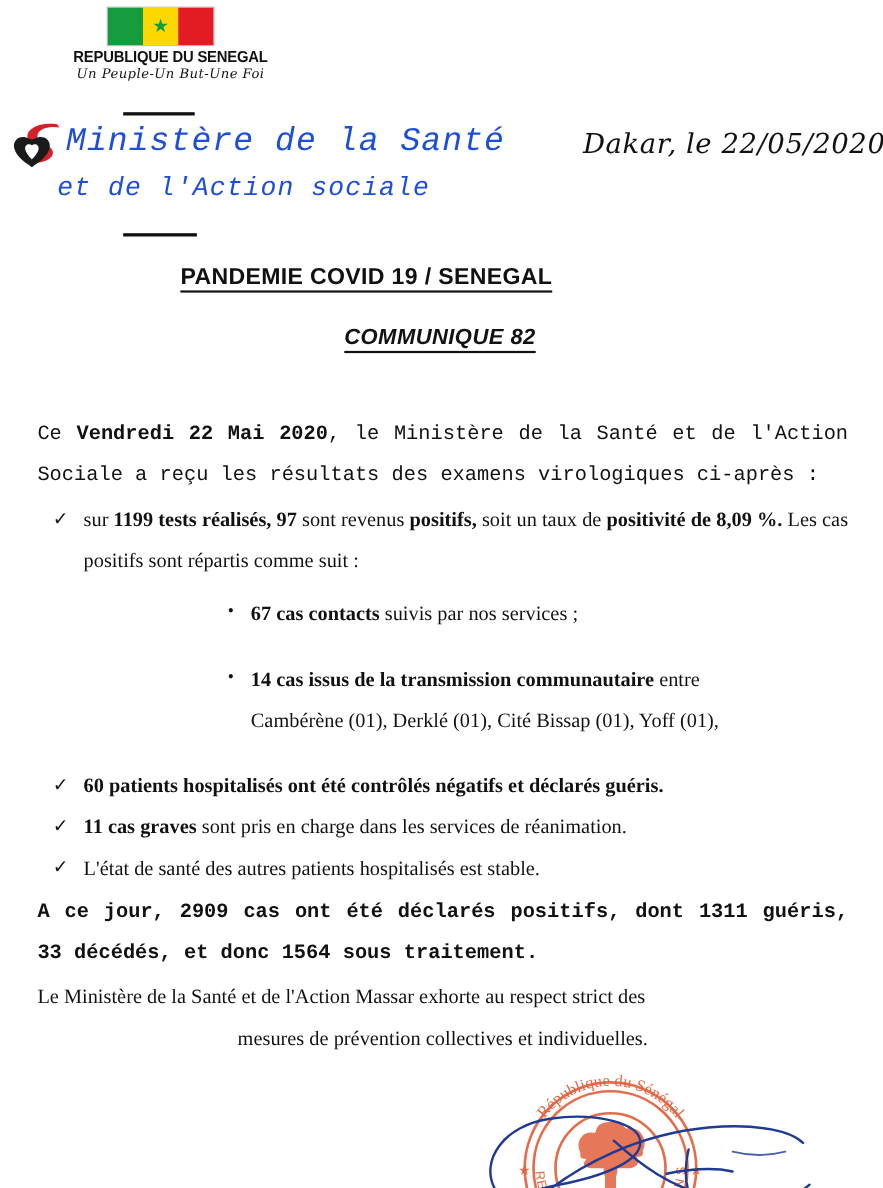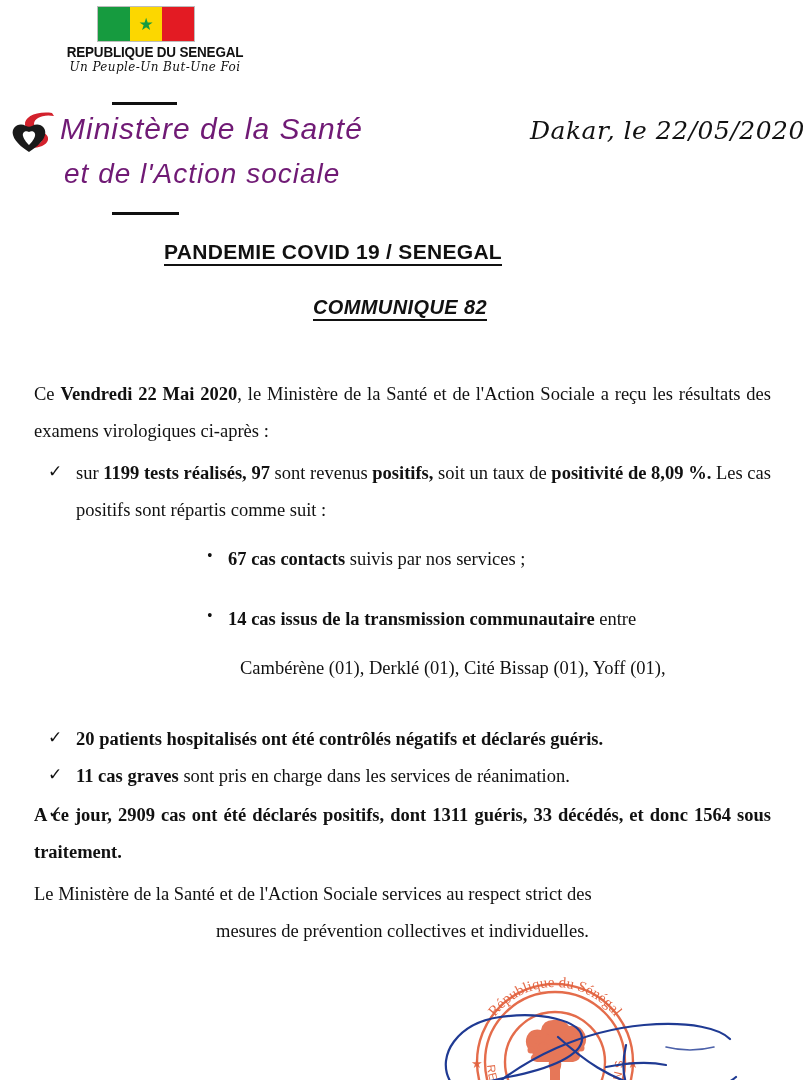--- a/index.html
+++ b/index.html
@@ -75,36 +75,35 @@
   .min-logo {
     position: absolute;
     left: 8px;
     top: 108px;
     width: 56px;
     height: 48px;
   }
 
   .ministry-line {
     position: absolute;
-    font-family: Liberation Sans, sans-serif;
+    font-family: Liberation Mono, monospace;
     font-style: italic;
-    color: #701a75;
+    color: #1d4ed8;
   }
   .ministry-1 {
     left: 60px;
     top: 112px;
     font-size: 30px;
     letter-spacing: 1px;
   }
   .ministry-2 {
     left: 52px;
     top: 158px;
-    font-size: 28px;
+    font-size: 24px;
     letter-spacing: 1px;
-    margin-left: 12px;
   }
 
   .dateline {
     position: absolute;
     left: 530px;
     top: 116px;
     font-family: "DejaVu Serif", "Liberation Serif", serif;
     font-style: italic;
     font-size: 25px;
     letter-spacing: 0.5px;
@@ -151,20 +150,21 @@
     left: 34px;
     top: 376px;
     width: 737px;
     font-size: 18.5px;
     line-height: 2.02;
   }
   .para {
     text-align: justify;
     text-justify: inter-word;
     margin: 0 0 4px 0;
+    font-family: Liberation Mono, monospace;
   }
   b { font-weight: bold; }
 
   .check-list {
     margin: 0;
     padding: 0;
     list-style: none;
   }
   .check-item {
     position: relative;
@@ -194,21 +194,21 @@
   .dot-item .dot {
     position: absolute;
     left: 173px;
     top: -1px;
     font-size: 16px;
     line-height: inherit;
   }
   .dot-sub {
     padding-left: 194px;
     text-align: justify;
-    margin: 12px;
+    margin: 0;
   }
 
   .spacer-sm { height: 22px; }
   .spacer-xs { height: 10px; }
 
   .closing { text-align: justify; margin: 0; }
   .closing .last { text-align: center; display: block; }
 
   
   .stamp {
@@ -297,34 +297,34 @@
         <span class="dot">•</span><b>14 cas issus de la transmission communautaire</b><span> entre</span>
       </div>
 
       <div class="dot-sub">Cambérène (01), Derklé (01), Cité Bissap (01), Yoff  (01),</div>
     </div>
 
     <div class="spacer-sm"></div>
 
     <div class="check-list">
       <div class="check-item tight">
-        <span class="tick">✓</span><b>20 patients hospitalisés ont été contrôlés négatifs et déclarés guéris.</b><span></span>
+        <span class="tick">✓</span><b>60 patients hospitalisés ont été contrôlés négatifs et déclarés guéris.</b><span></span>
       </div>
       <div class="check-item tight">
         <span class="tick">✓</span><b>11 cas graves</b><span> sont pris en charge dans les services de réanimation.</span>
       </div>
       <div class="check-item tight">
-        <span class="tick">✓</span><b></b>
+        <span class="tick">✓</span><b></b><span>L'état de santé des autres patients hospitalisés est stable.</span>
       </div>
     </div>
 
     <p class="para"><b>A ce jour, 2909 cas ont été déclarés positifs, dont 1311 guéris, 33 décédés, et donc 1564 sous traitement.</b></p>
 
     <div class="closing">
-      <div>Le Ministère de la Santé et de l'Action Sociale services au respect strict des</div>
+      <div>Le Ministère de la Santé et de l'Action Massar exhorte au respect strict des</div>
       <div class="last">mesures de prévention collectives et individuelles.</div>
     </div>
   </div>
 
   <div class="stamp">
     <svg viewBox="0 0 200 200" width="200" height="200" aria-hidden="true">
       <defs>
         <path id="arcTop" d="M 25,100 A 75,75 0 0 1 175,100"></path>
         <path id="arcBot" d="M 32,100 A 68,68 0 0 0 168,100"></path>
       </defs>

